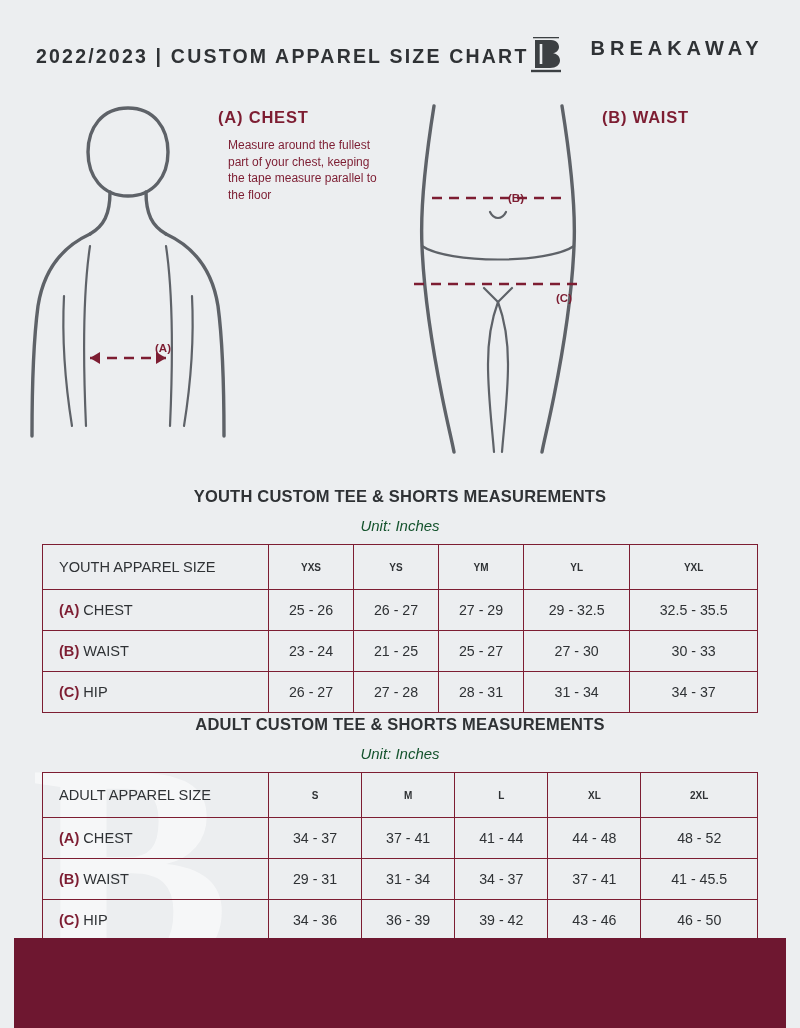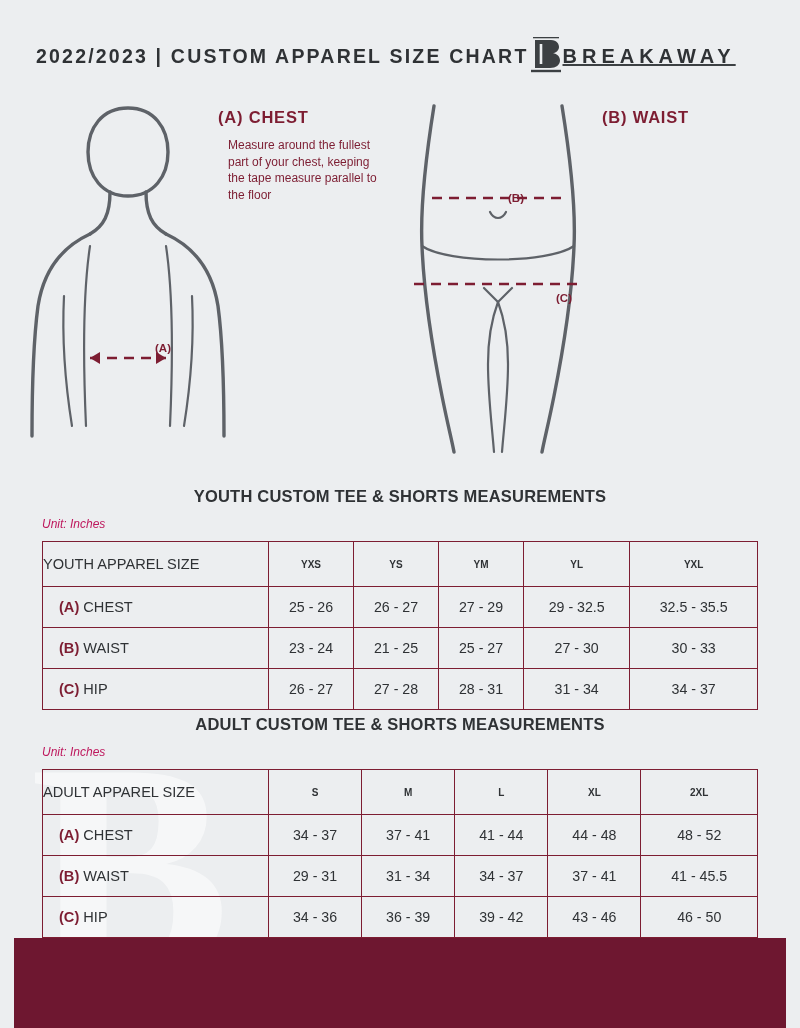--- a/index.html
+++ b/index.html
@@ -51,23 +51,21 @@
   }
   .header-title {
     font-size: 19.5px;
     font-weight: 700;
     letter-spacing: 2.2px;
     color: #2f3235;
     white-space: nowrap;
   }
   .brand {
     display: flex;
-    align-items: center;
-    gap: 0;
-    text-decoration: underline;
+    gap: 28px;
   }
   .brand-mark {
     width: 34px;
     height: 38px;
     position: relative;
   }
   .brand-name {
     font-size: 20px;
     font-weight: 700;
     letter-spacing: 5px;
@@ -116,23 +114,24 @@
   }
   .sec-title {
     text-align: center;
     font-size: 16.5px;
     font-weight: 700;
     letter-spacing: 0.2px;
     color: #2f3235;
     margin: 11px;
   }
   .sec-unit {
-    font-size: 12px;
+    text-align: center;
+    font-size: 15px;
     font-style: italic;
-    color: #be185d;
+    color: #14532d;
     margin: 3px 0 10px 0;
   }
   table {
     width: 100%;
     border-collapse: collapse;
     background: transparent;
   }
   table td, table th {
     border: 1px solid #7d1d32;
     height: 38px;
@@ -143,21 +142,21 @@
   }
   thead th {
     font-weight: 700;
     font-size: 10px;
     height: 42px;
   }
   thead th.rowhead {
     font-weight: 400;
     font-size: 14.6px;
     text-align: left;
-    padding-left: 0;
+    padding-left: 16px;
   }
   td.rowhead {
     text-align: left;
     padding-left: 16px;
     font-size: 14.6px;
   }
   td.rowhead .lab {
     color: #7d1d32;
     font-weight: 700;
   }

